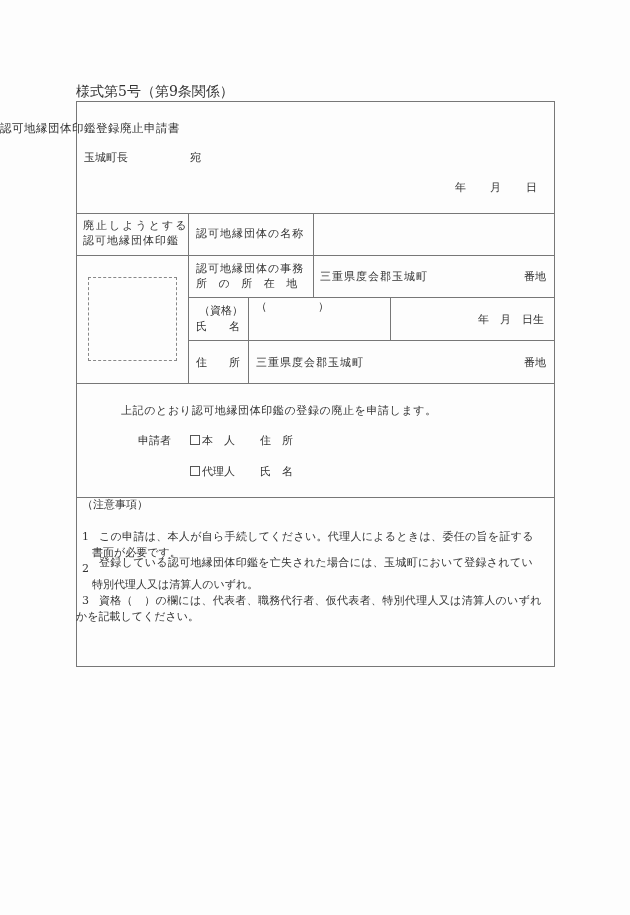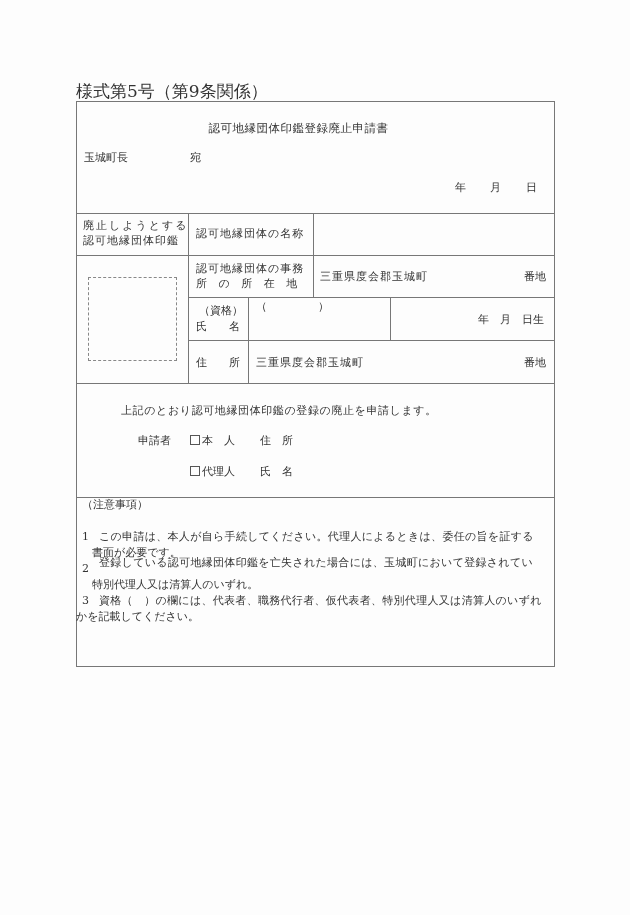--- a/index.html
+++ b/index.html
@@ -2,25 +2,25 @@
 <html><head>
 <meta charset="utf-8">
 <style>
   html, body { margin: 0; padding: 0; }
   body {
     width: 630px; height: 915px; background: #fdfdfd; position: relative;
     font-family: "DejaVu Serif", "Liberation Serif", serif; color: #333; overflow: hidden;
   }
   .abs { position: absolute; }
   .t { font-size: 11px; line-height: 14px; white-space: nowrap; }
-  .form-id { left: 76px; top: 84px; font-size: 17px; }
+  .form-id { left: 76px; top: 84px; font-size: 14px; }
   .frame { left: 76px; top: 101px; width: 479px; height: 566px; border: 1px solid #777; box-sizing: border-box; }
   .hl { position: absolute; height: 0; border-top: 1px solid #777; }
   .vl { position: absolute; width: 0; border-left: 1px solid #777; }
-  .title { left: 0; width: 597px; text-align: center; top: 121px; font-size: 11.5px; letter-spacing: 0.5px; }
+  .title { left: 0; width: 597px; text-align: left; top: 121px; font-size: 11.5px; letter-spacing: 0.5px; }
   .seal-box { left: 88px; top: 277px; width: 89px; height: 84px; border: 1px dashed #888; box-sizing: border-box; }
   .spaced { letter-spacing: 2px; }
   .chk { display: inline-block; width: 8px; height: 8px; border: 1px solid #555; margin-right: 2px; vertical-align: -1px; }
 </style>
 </head>
 <body>
 
 <div class="abs t form-id">様式第5号（第9条関係）</div>
 
 <div class="abs frame"></div>

